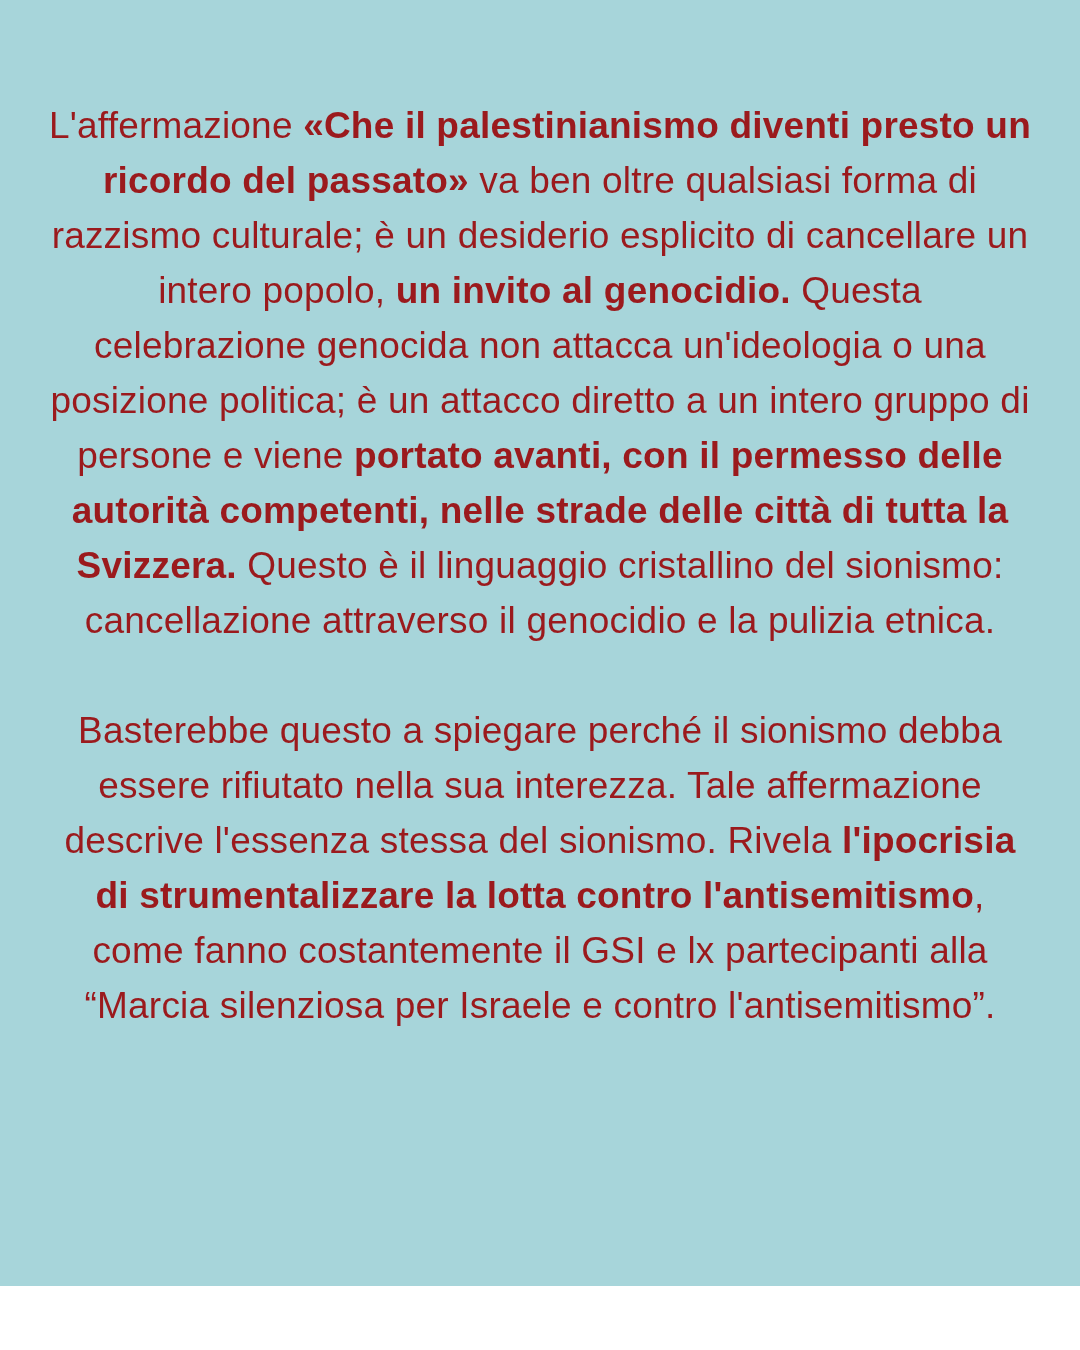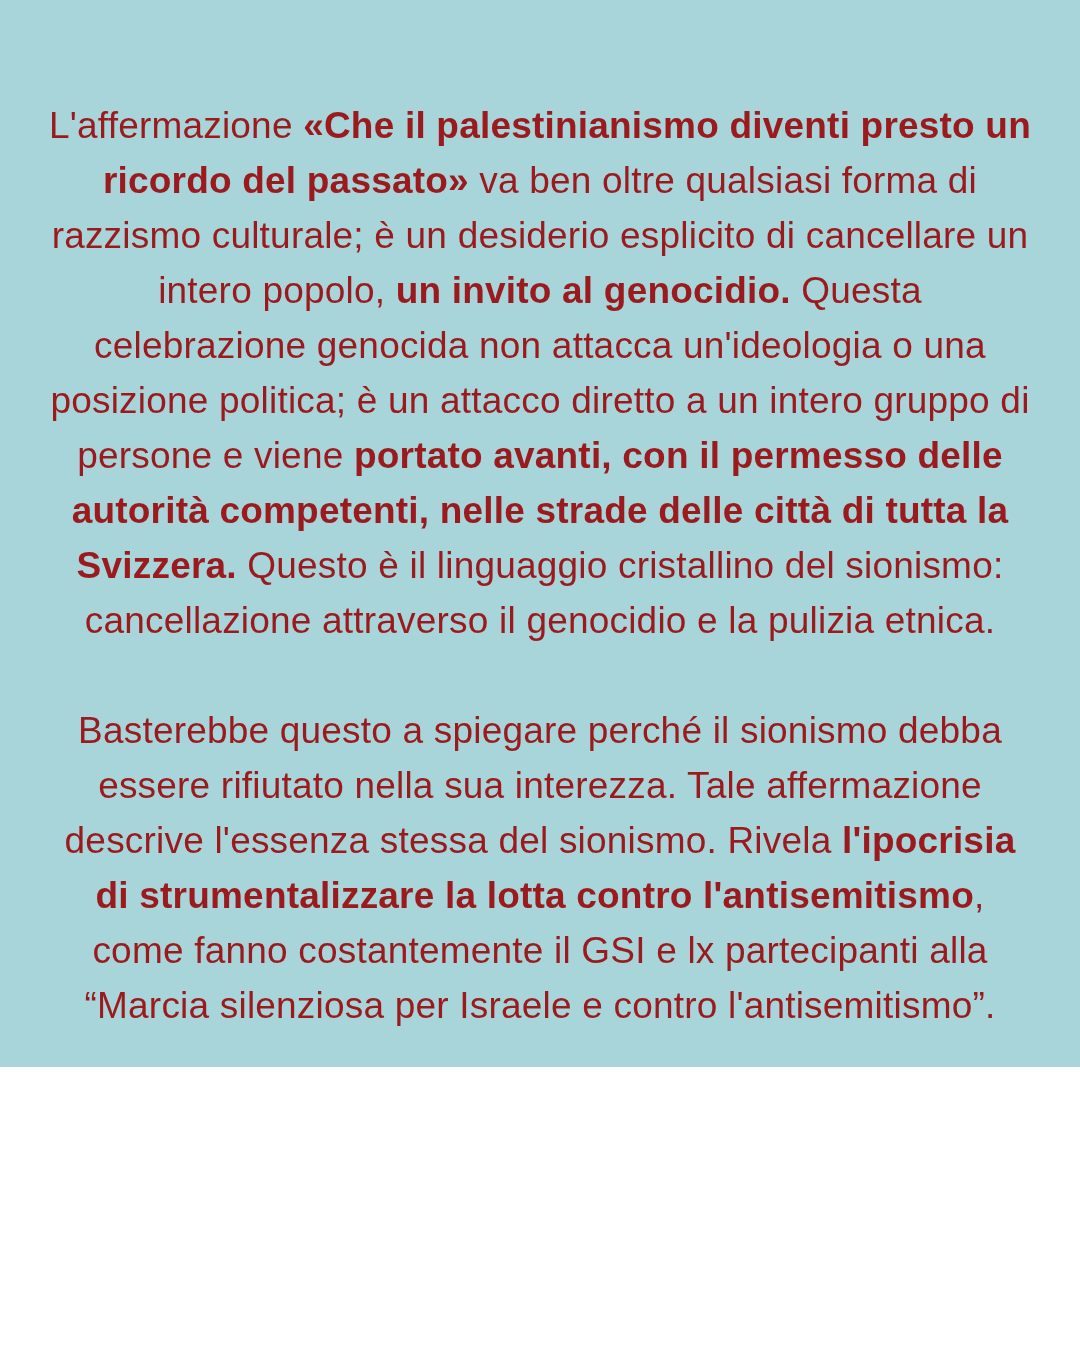--- a/index.html
+++ b/index.html
@@ -8,21 +8,21 @@
   }
   body {
     width: 1080px;
     height: 1350px;
     overflow: hidden;
     font-family: "Liberation Sans", sans-serif;
   }
   .canvas {
     position: relative;
     width: 1080px;
-    height: 1067px;
+    height: 1286px;
     background: #a7d5da; 
   }
   .text-block {
     position: absolute;
     top: 98px;
     left: 48px;
     right: 48px;
     text-align: center;
     color: #9b1a1d; 
     font-size: 37px;

